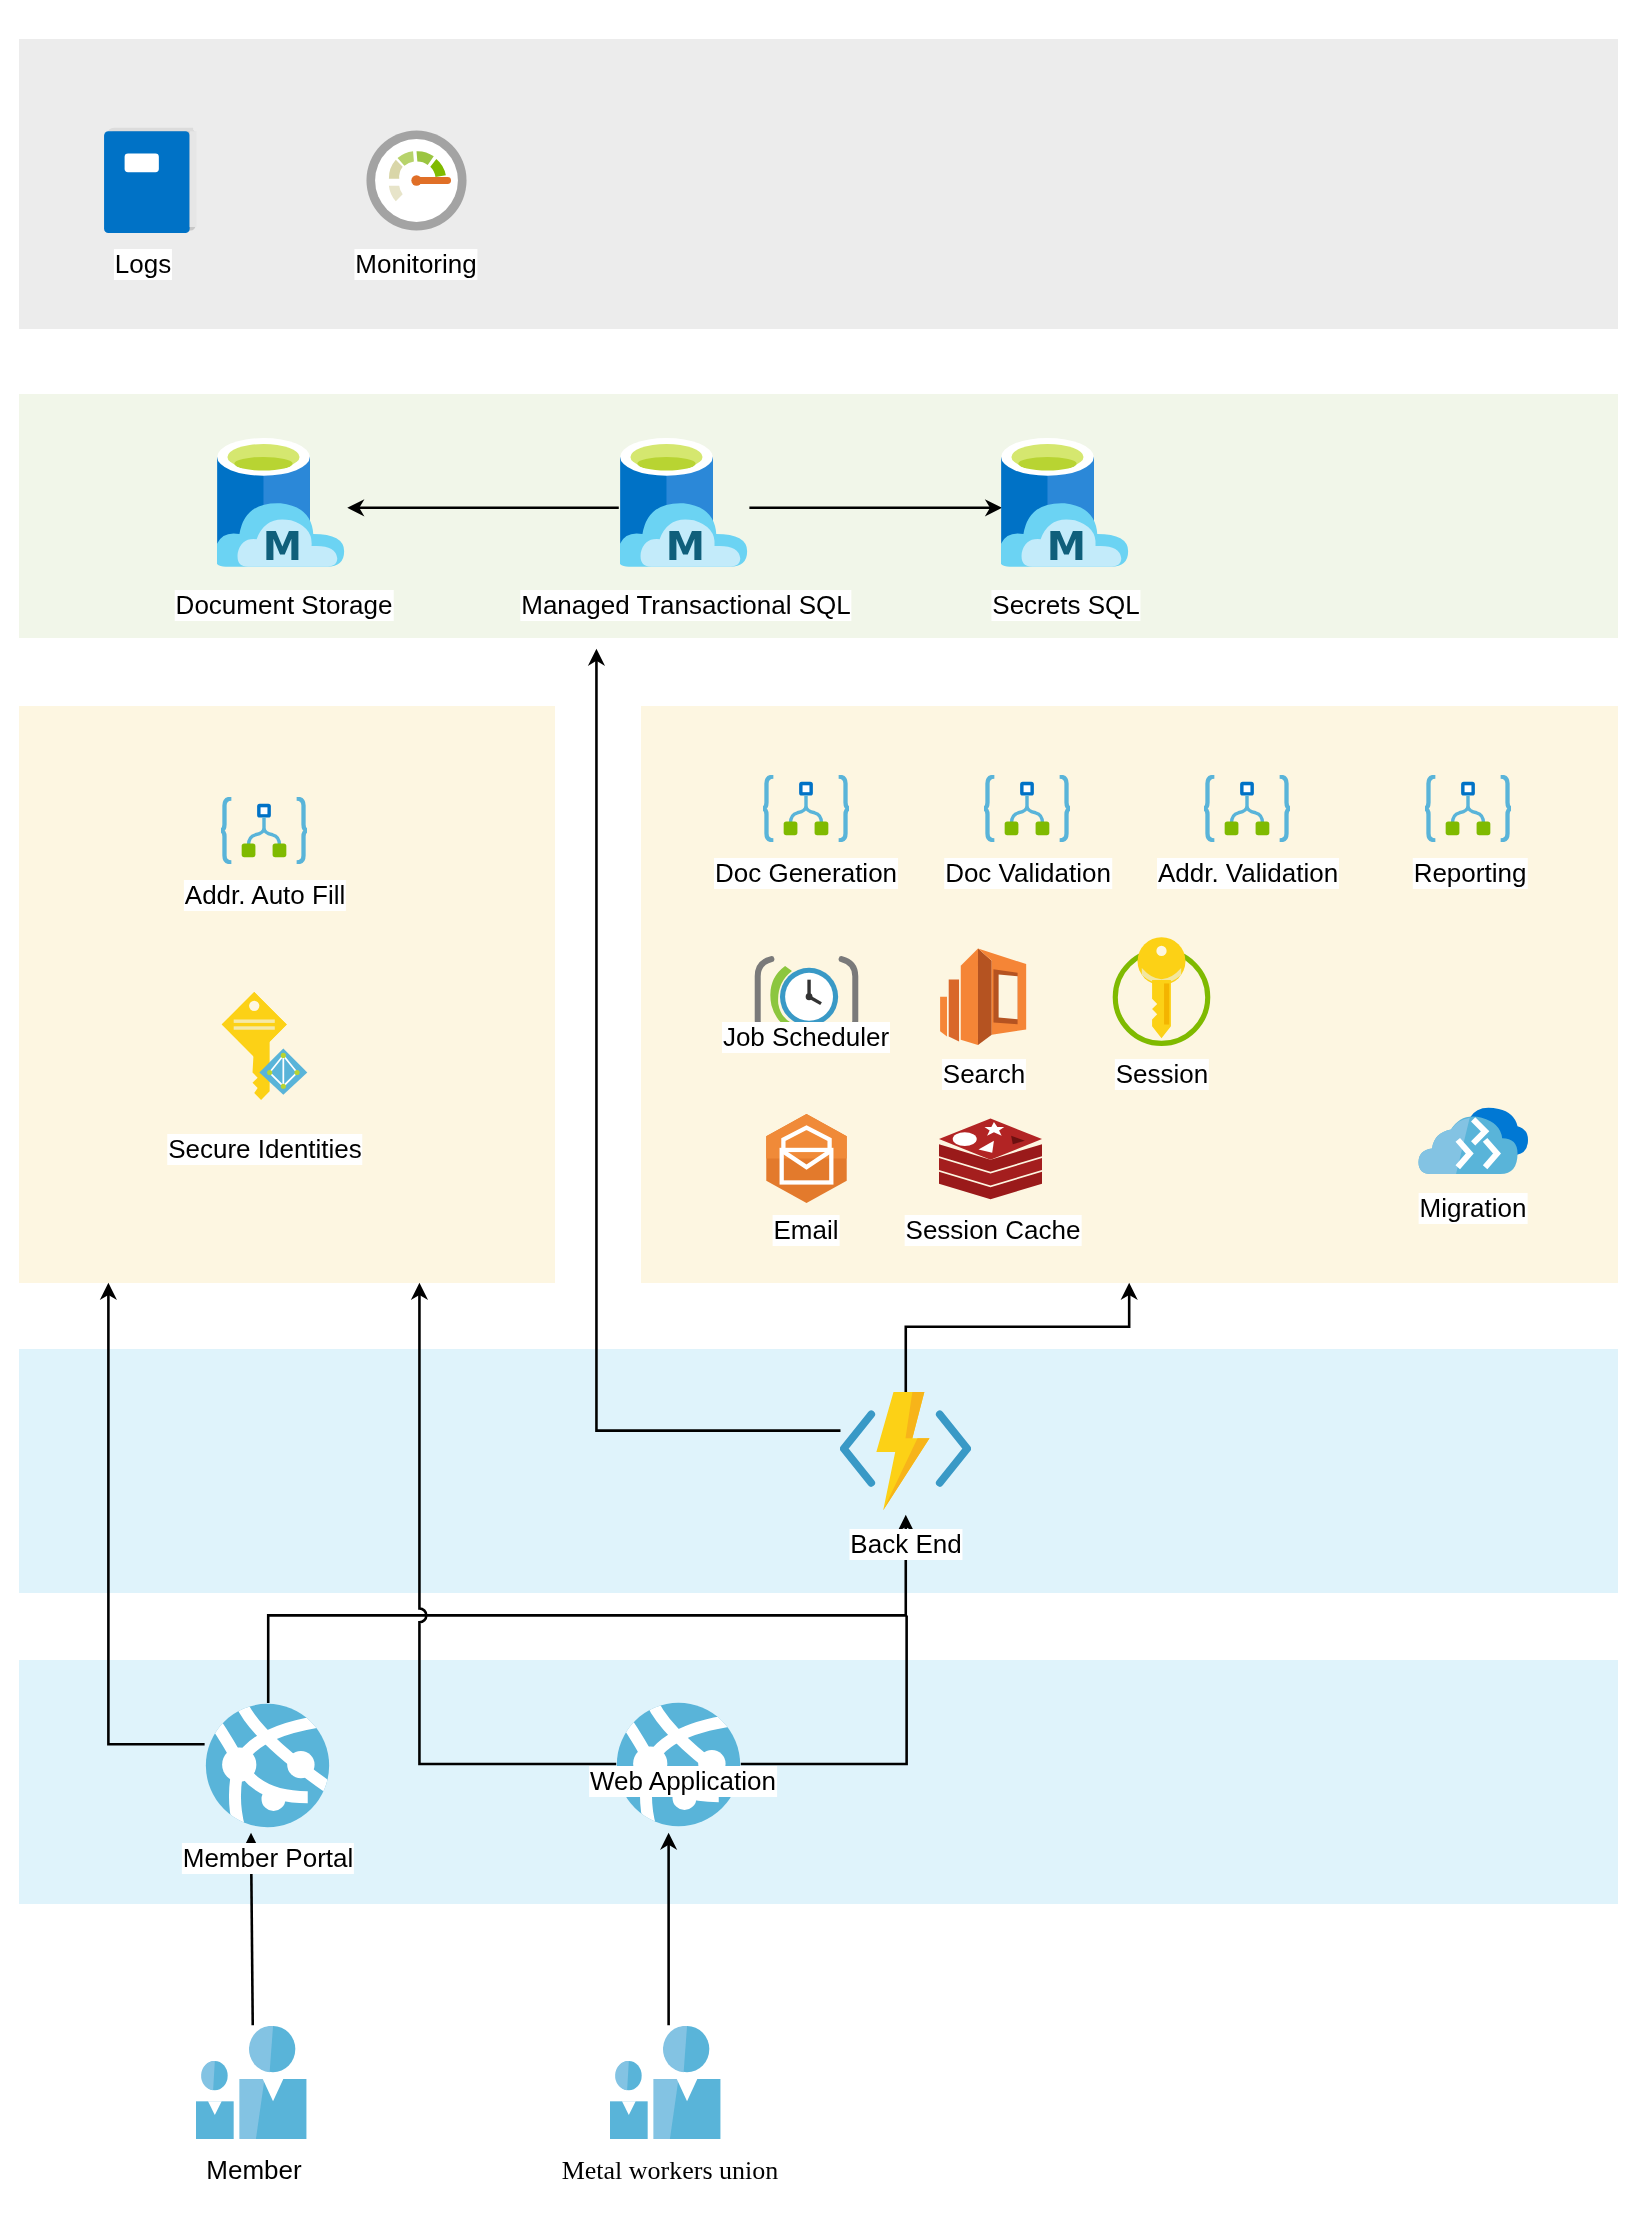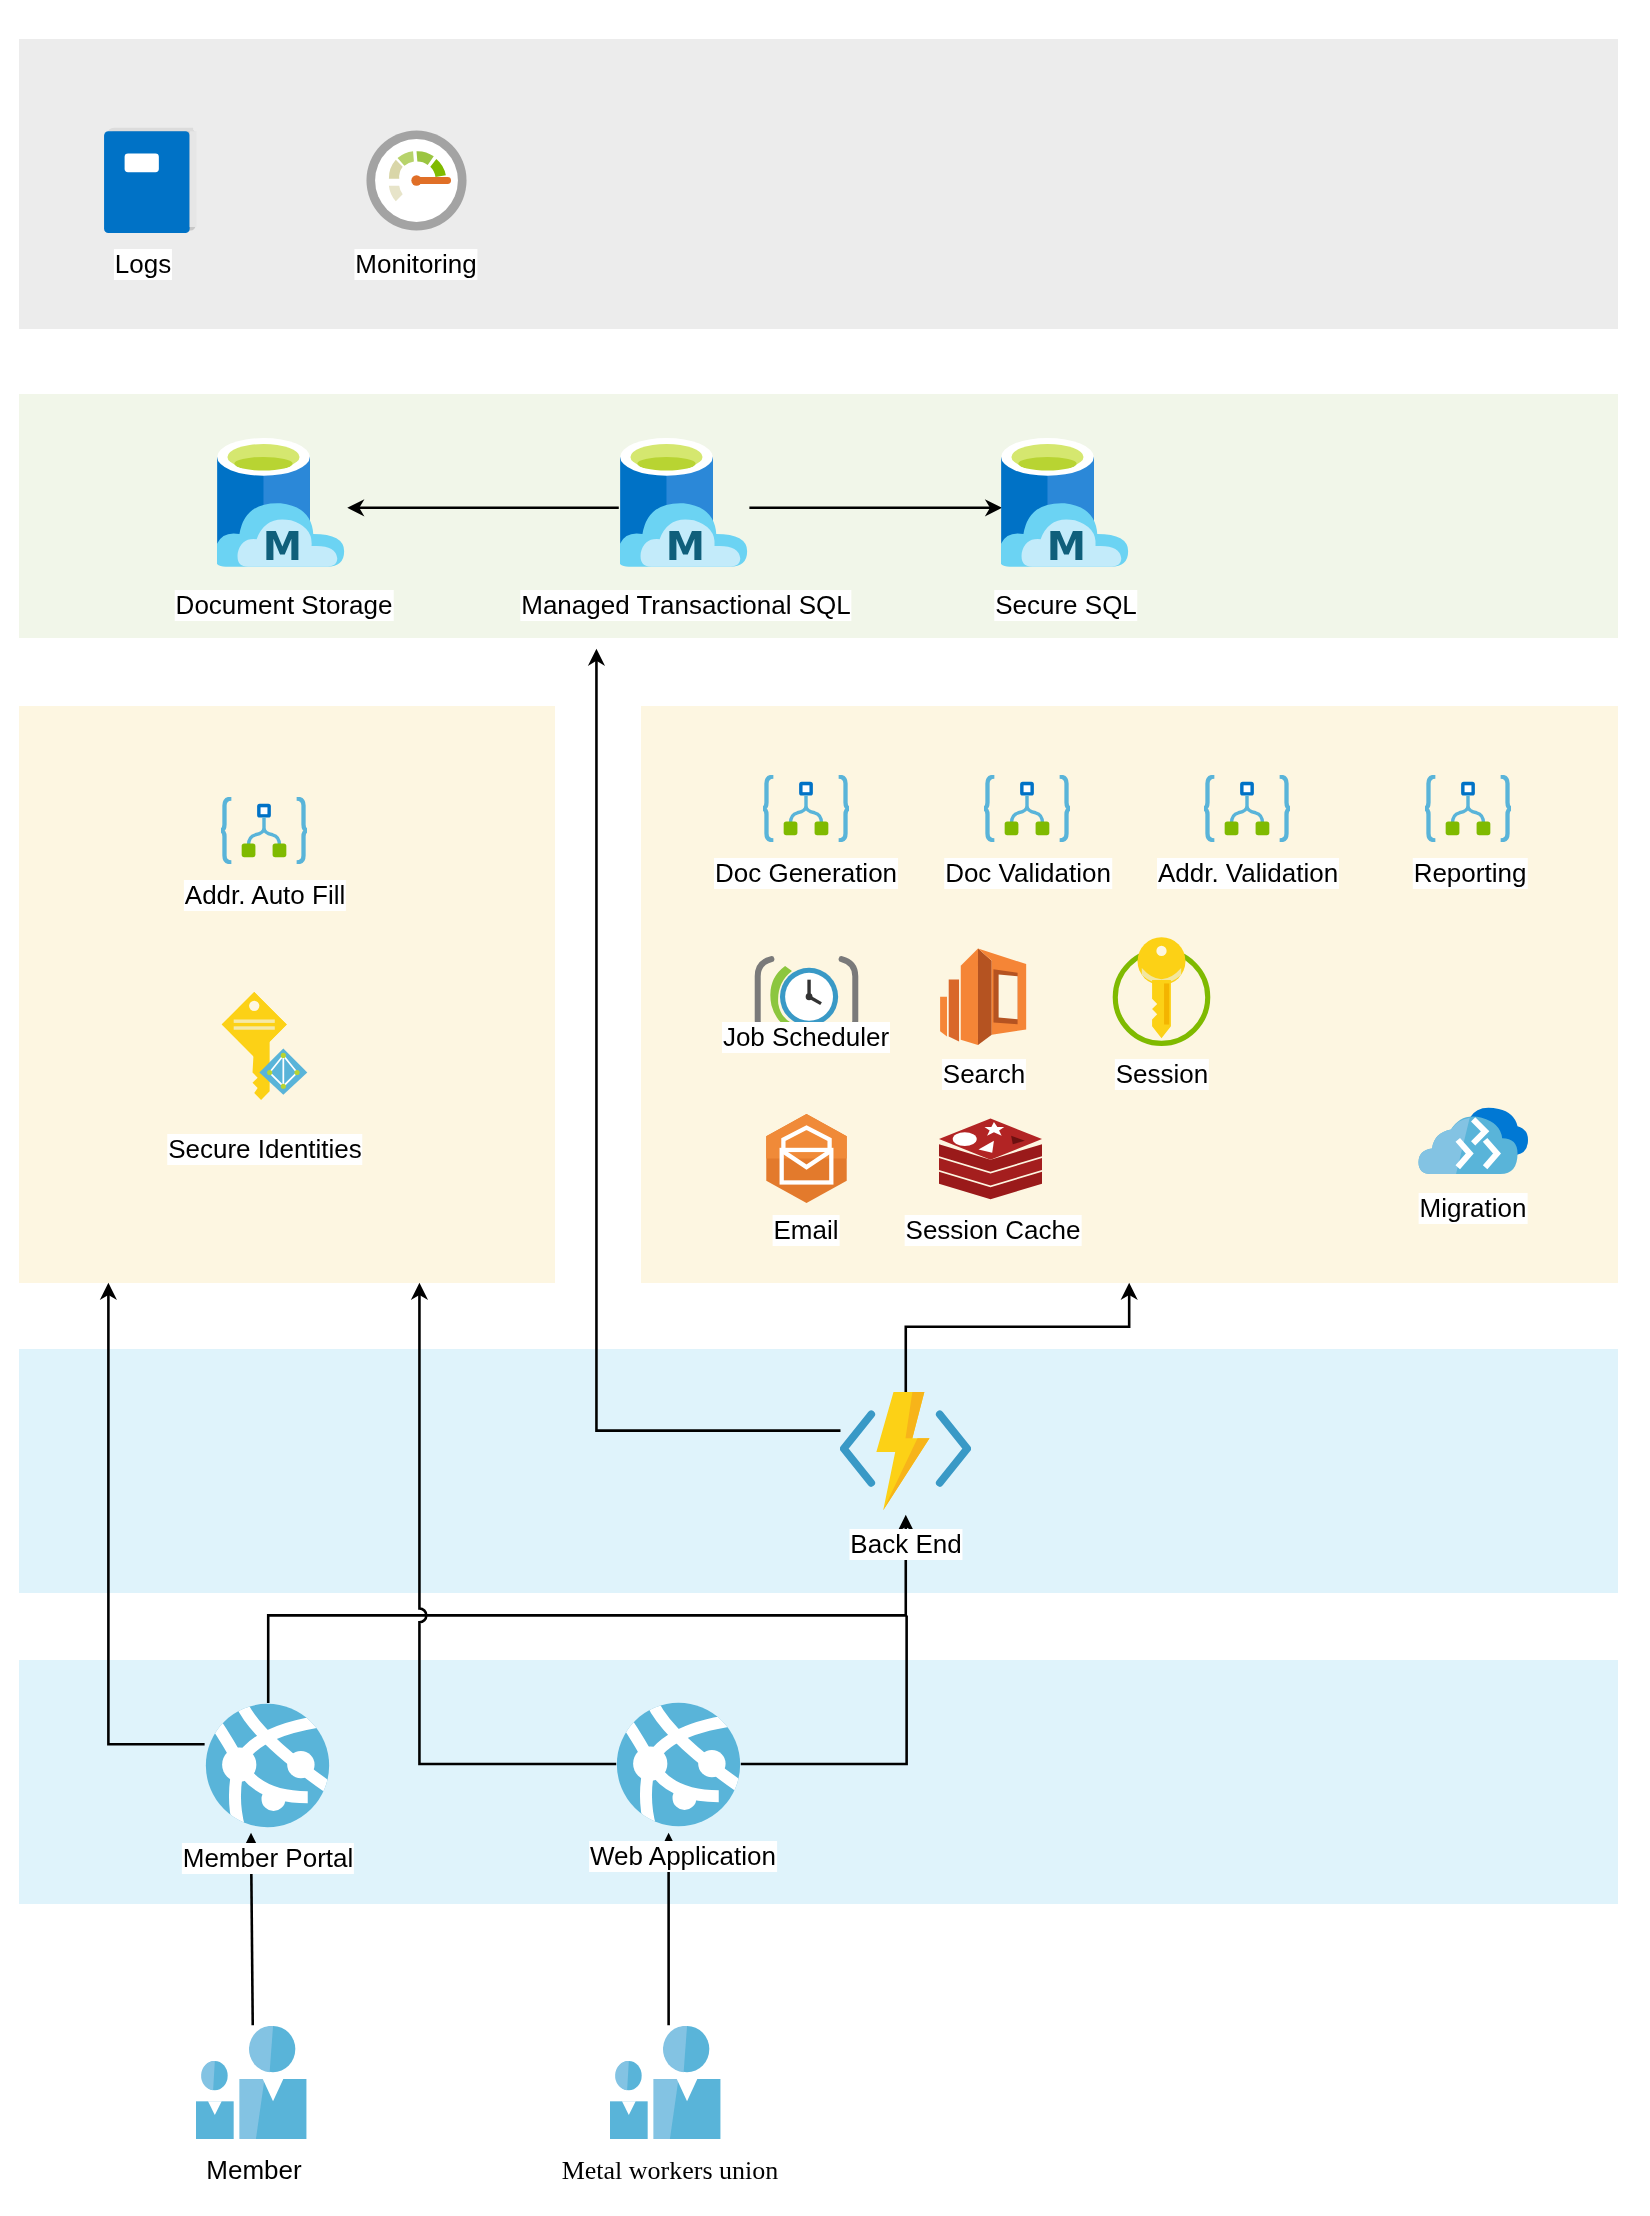--- a/index.html
+++ b/index.html
@@ -135,21 +135,21 @@
     <rect x="0" y="22" width="108" height="110" fill="#0072c6"></rect>
     <rect x="54" y="22" width="54" height="110" fill="#2b88d8"></rect>
     <ellipse cx="54" cy="22" rx="54" ry="22" fill="#ffffff"></ellipse>
     <ellipse cx="54" cy="22" rx="42" ry="15" fill="#d5e76f"></ellipse>
     <ellipse cx="54" cy="30" rx="34" ry="8" fill="#b8d432"></ellipse>
     <path d="M10,150 Q-8,150 -2,128 Q4,108 26,112 Q32,74 74,76 Q110,80 112,112 Q148,112 148,132 Q148,150 128,150 Z" fill="#6bd3f3"></path>
     <path d="M36,150 Q22,150 24,134 Q28,116 46,118 Q56,90 86,96 Q112,104 110,126 Q138,124 140,140 Q140,150 126,150 Z" fill="#c3ebfa"></path>
     <text x="76" y="142" font-family="DejaVu Sans, sans-serif" font-size="46" font-weight="bold" fill="#0f5f7b" text-anchor="middle">M</text>
   </svg>
 </div>
-<div class="label" style="left:1066px;top:590px;">Secure SQL</div>
+<div class="label" style="left:1066px;top:590px;">Secrets SQL</div>
 
 <div class="node" style="left:221px;top:797px;width:86px;height:67px;">
   <svg viewBox="0 0 100 78">
     <path d="M12,2 Q4,2 4,10 L4,32 Q4,38 0,39 Q4,40 4,46 L4,68 Q4,76 12,76" stroke="#59b4d9" stroke-width="5" fill="none"></path>
     <path d="M88,2 Q96,2 96,10 L96,32 Q96,38 100,39 Q96,40 96,46 L96,68 Q96,76 88,76" stroke="#59b4d9" stroke-width="5" fill="none"></path>
     <rect x="42" y="8" width="16" height="16" rx="3" fill="#0072c6"></rect>
     <rect x="46" y="12" width="8" height="8" fill="#fff"></rect>
     <path d="M50,24 L50,36 Q50,42 40,44 Q32,46 32,56 M50,36 Q50,42 60,44 Q68,46 68,56" stroke="#59b4d9" stroke-width="4" fill="none"></path>
     <rect x="24" y="54" width="16" height="16" rx="3" fill="#7fba00"></rect>
     <rect x="60" y="54" width="16" height="16" rx="3" fill="#7fba00"></rect>
@@ -347,21 +347,21 @@
       <path d="M42,0 Q60,40 146,100"></path>
       <path d="M40,70 Q30,110 40,146"></path>
       <path d="M40,70 Q60,110 120,110"></path>
       <path d="M10,20 Q30,50 40,70"></path>
     </g>
     <circle cx="40" cy="72" r="20" fill="#fff"></circle>
     <circle cx="112" cy="72" r="16" fill="#fff"></circle>
     <circle cx="80" cy="112" r="14" fill="#fff"></circle>
   </svg>
 </div>
-<div class="label" style="left:683px;top:1841px;">Web Application</div>
+<div class="label" style="left:683px;top:1766px;">Web Application</div>
 
 <div class="node" style="left:196px;top:2026px;width:113px;height:113px;">
   <svg viewBox="0 0 132 132">
     <ellipse cx="90" cy="27" rx="26" ry="27" fill="#59b4d9"></ellipse>
     <path d="M90,0 A26,27 0 0,0 86,54 Z" fill="#83c3e3"></path>
     <path d="M51,62 L129,62 L129,132 L51,132 Z" fill="#59b4d9"></path>
     <path d="M51,62 L80,62 L70,132 L51,132 Z" fill="#83c3e3"></path>
     <polygon points="76,62 104,62 90,92" fill="#dff3fb" opacity="0"></polygon>
     <polygon points="78,62 102,62 90,88" fill="#ffffff"></polygon>
     <ellipse cx="22" cy="58" rx="15" ry="17" fill="#59b4d9"></ellipse>

